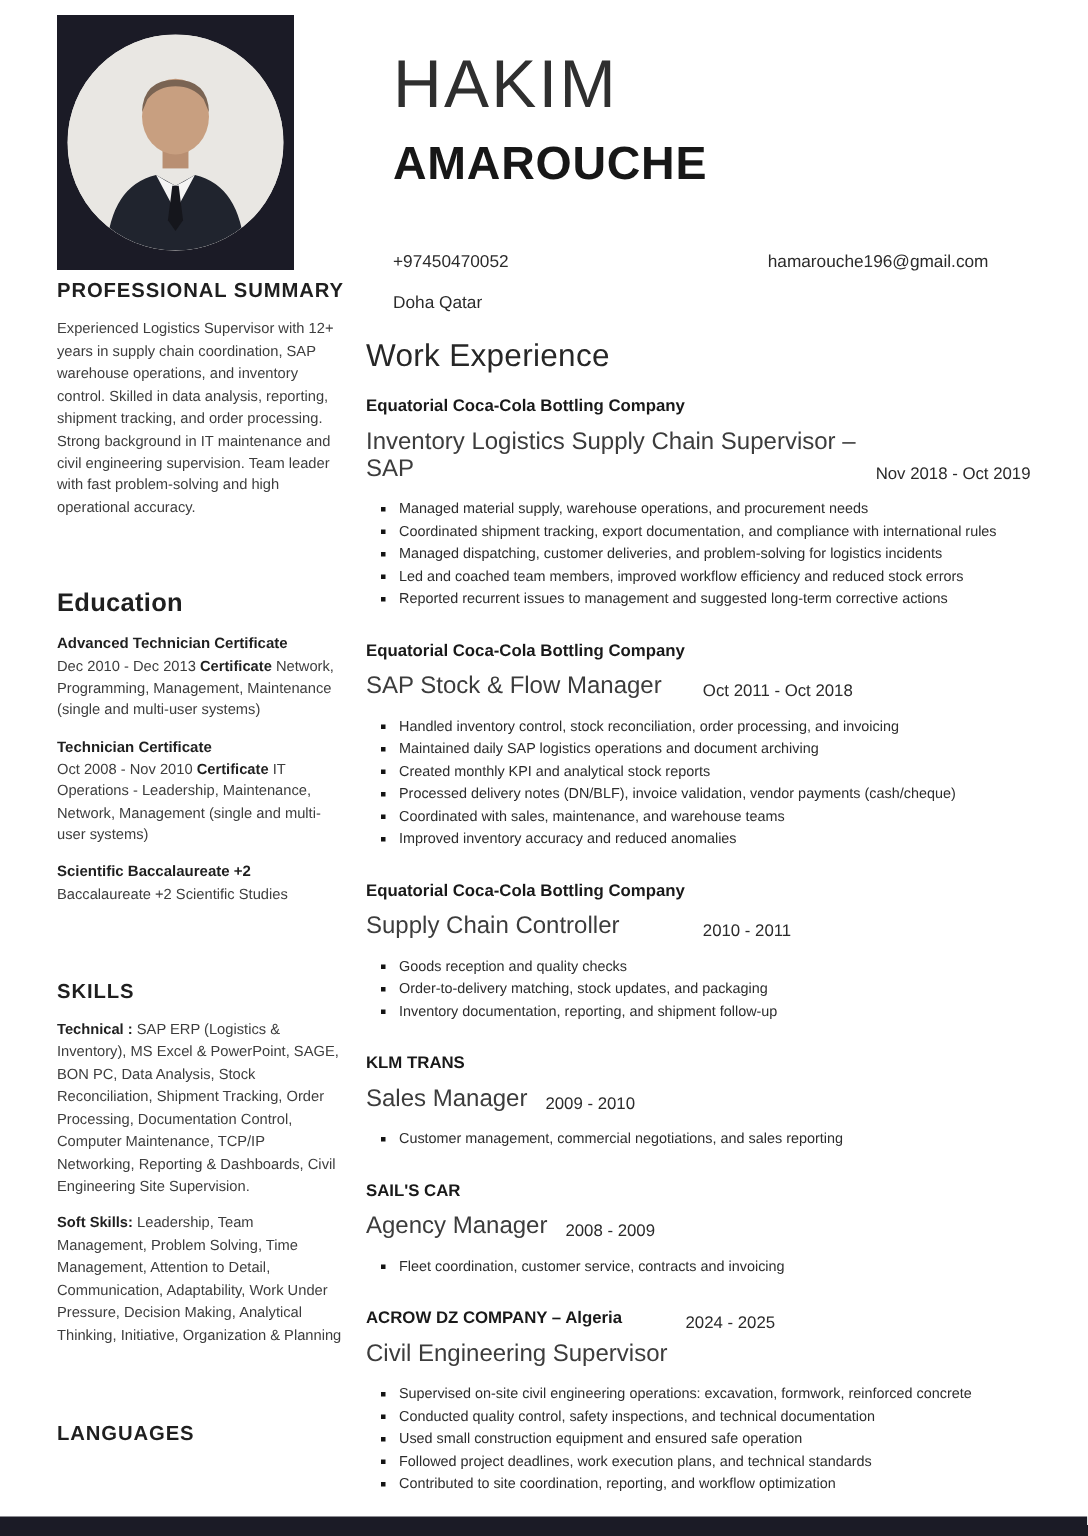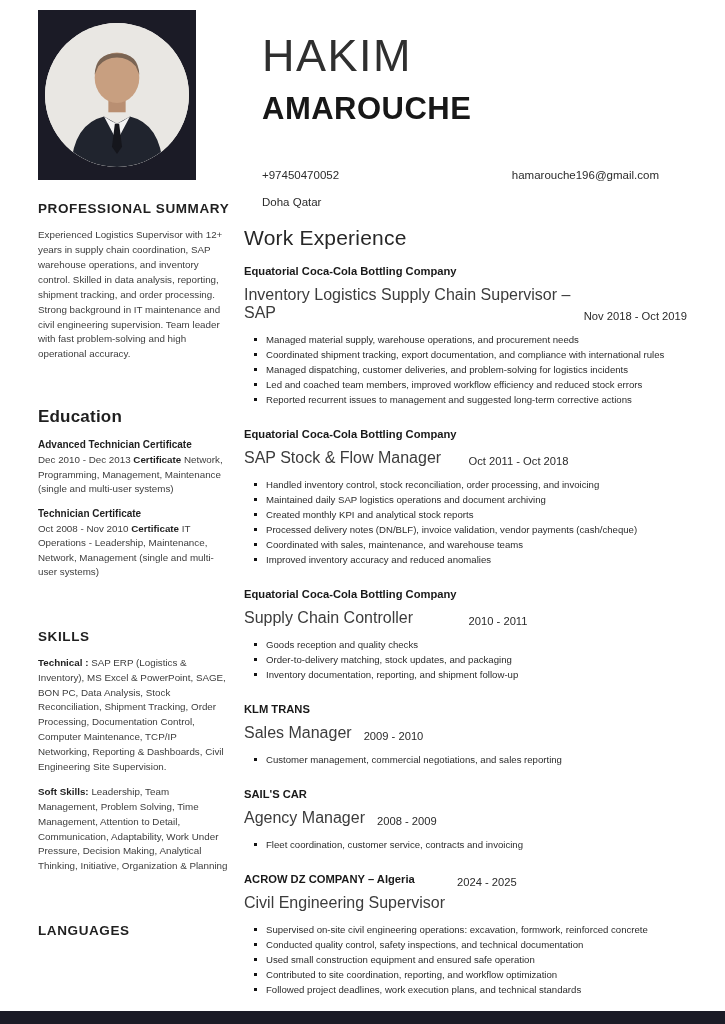--- a/index.html
+++ b/index.html
@@ -13,21 +13,21 @@
 
   
   .sidebar { width: 192px; flex: 0 0 192px; }
   .photo-block {
     width: 158px; height: 170px; background: #1b1b26;
     display: flex; align-items: center; justify-content: center;
   }
   .avatar { width: 144px; height: 144px; border-radius: 50%; overflow: hidden; background: #eceae6; }
   .avatar svg { display: block; width: 100%; height: 100%; }
 
-  .side-section { margin-top: 20px; }
+  .side-section { margin-top: 5px; }
   .side-section.education { margin-top: 44px; }
   .side-section.skills { margin-top: 48px; }
   .side-section.languages { margin-top: 48px; }
 
   .side-title {
     font-size: 13.5px; font-weight: 700; color: #1f1f1f;
     letter-spacing: 0.6px; margin: 0 0 10px 0; line-height: 1.35;
   }
   .side-title.edu-title { font-size: 17px; font-weight: 600; letter-spacing: 0.2px; }
 
@@ -109,20 +109,24 @@
   <div class="edu-item">
     <div class="edu-degree">Advanced Technician Certificate</div>
     <p class="edu-text"><span>Dec 2010 - Dec 2013 </span><b>Certificate </b><span>Network, Programming, Management, Maintenance (single and multi-user systems)</span></p>
   </div>
 
   <div class="edu-item">
     <div class="edu-degree">Technician Certificate</div>
     <p class="edu-text"><span>Oct 2008 - Nov 2010 </span><b>Certificate </b><span>IT Operations - Leadership, Maintenance, Network, Management (single and multi-user systems)</span></p>
   </div>
 
+  <div class="edu-item">
+    <div class="edu-degree">Scientific Baccalaureate +2</div>
+    <p class="edu-text"><span></span><b></b><span>Baccalaureate +2 Scientific Studies</span></p>
+  </div>
 </div>
       </section>
 
       <section class="side-section skills">
         <h2 class="side-title">SKILLS</h2>
         <p class="side-text"><b>Technical :</b> <span>SAP ERP (Logistics &amp; Inventory), MS Excel &amp; PowerPoint, SAGE, BON PC, Data Analysis, Stock Reconciliation, Shipment Tracking, Order Processing, Documentation Control, Computer Maintenance, TCP/IP Networking, Reporting &amp; Dashboards, Civil Engineering Site Supervision.</span></p>
         <p class="side-text soft"><b>Soft Skills:</b> <span>Leadership, Team Management, Problem Solving, Time Management, Attention to Detail, Communication, Adaptability, Work Under Pressure, Decision Making, Analytical Thinking, Initiative, Organization &amp; Planning</span></p>
       </section>
 
       <section class="side-section languages">
@@ -227,22 +231,22 @@
       <div class="job-head-left">
         <div class="job-company">ACROW DZ COMPANY – Algeria</div>
         <div class="job-role">Civil Engineering Supervisor</div>
       </div>
       <div class="job-dates">2024 - 2025</div>
     </div>
     <ul class="job-bullets">
               <li>Supervised on-site civil engineering operations: excavation, formwork, reinforced concrete</li>
               <li>Conducted quality control, safety inspections, and technical documentation</li>
               <li>Used small construction equipment and ensured safe operation</li>
+              <li>Followed project deadlines, work execution plans, and technical standards</li>
               <li>Contributed to site coordination, reporting, and workflow optimization</li>
-              <li>Followed project deadlines, work execution plans, and technical standards</li>
             </ul>
   </div>
 </div>
     </main>
   </div>
 
   <div class="footer-bar"></div>
 </div>
 
 </body></html>

